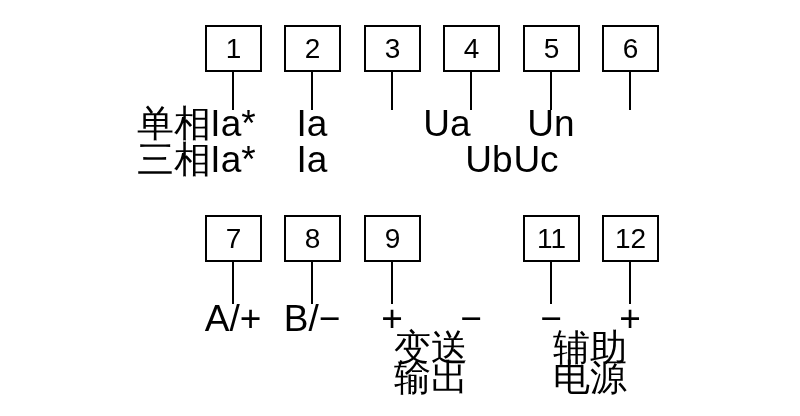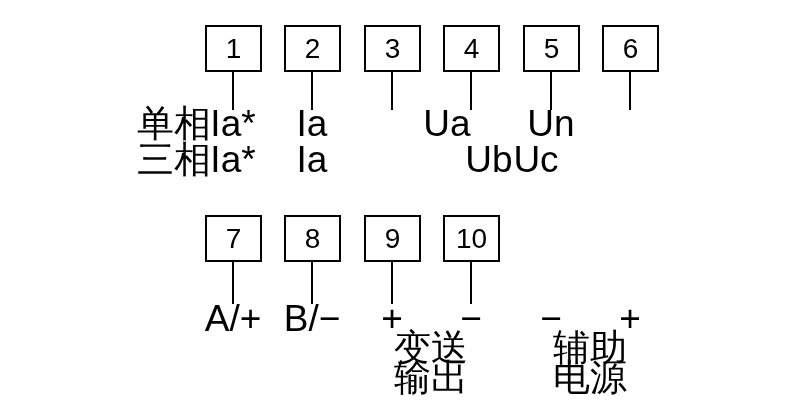--- a/index.html
+++ b/index.html
@@ -125,23 +125,29 @@
       <span>8</span>
     </div>
     <div class="lead"></div>
   </div>
   <div class="term bot" style="left:364px;top:215px">
     <div class="box">
       <span>9</span>
     </div>
     <div class="lead"></div>
   </div>
-  <div class="term bot" style="left:443px;top:215px">
+  <div class="term bot" style="left:523px;top:215px">
     <div class="box">
-      <span>10</span>
+      <span>11</span>
+    </div>
+    <div class="lead"></div>
+  </div>
+  <div class="term bot" style="left:602px;top:215px">
+    <div class="box">
+      <span>12</span>
     </div>
     <div class="lead"></div>
   </div>
 
   <div class="lbl center" style="left:233px;top:305px">A/+</div>
   <div class="lbl center" style="left:312px;top:305px">B/−</div>
   <div class="lbl center" style="left:392px;top:305px">+</div>
   <div class="lbl center" style="left:471px;top:305px">−</div>
   <div class="lbl center" style="left:551px;top:305px">−</div>
   <div class="lbl center" style="left:630px;top:305px">+</div>

